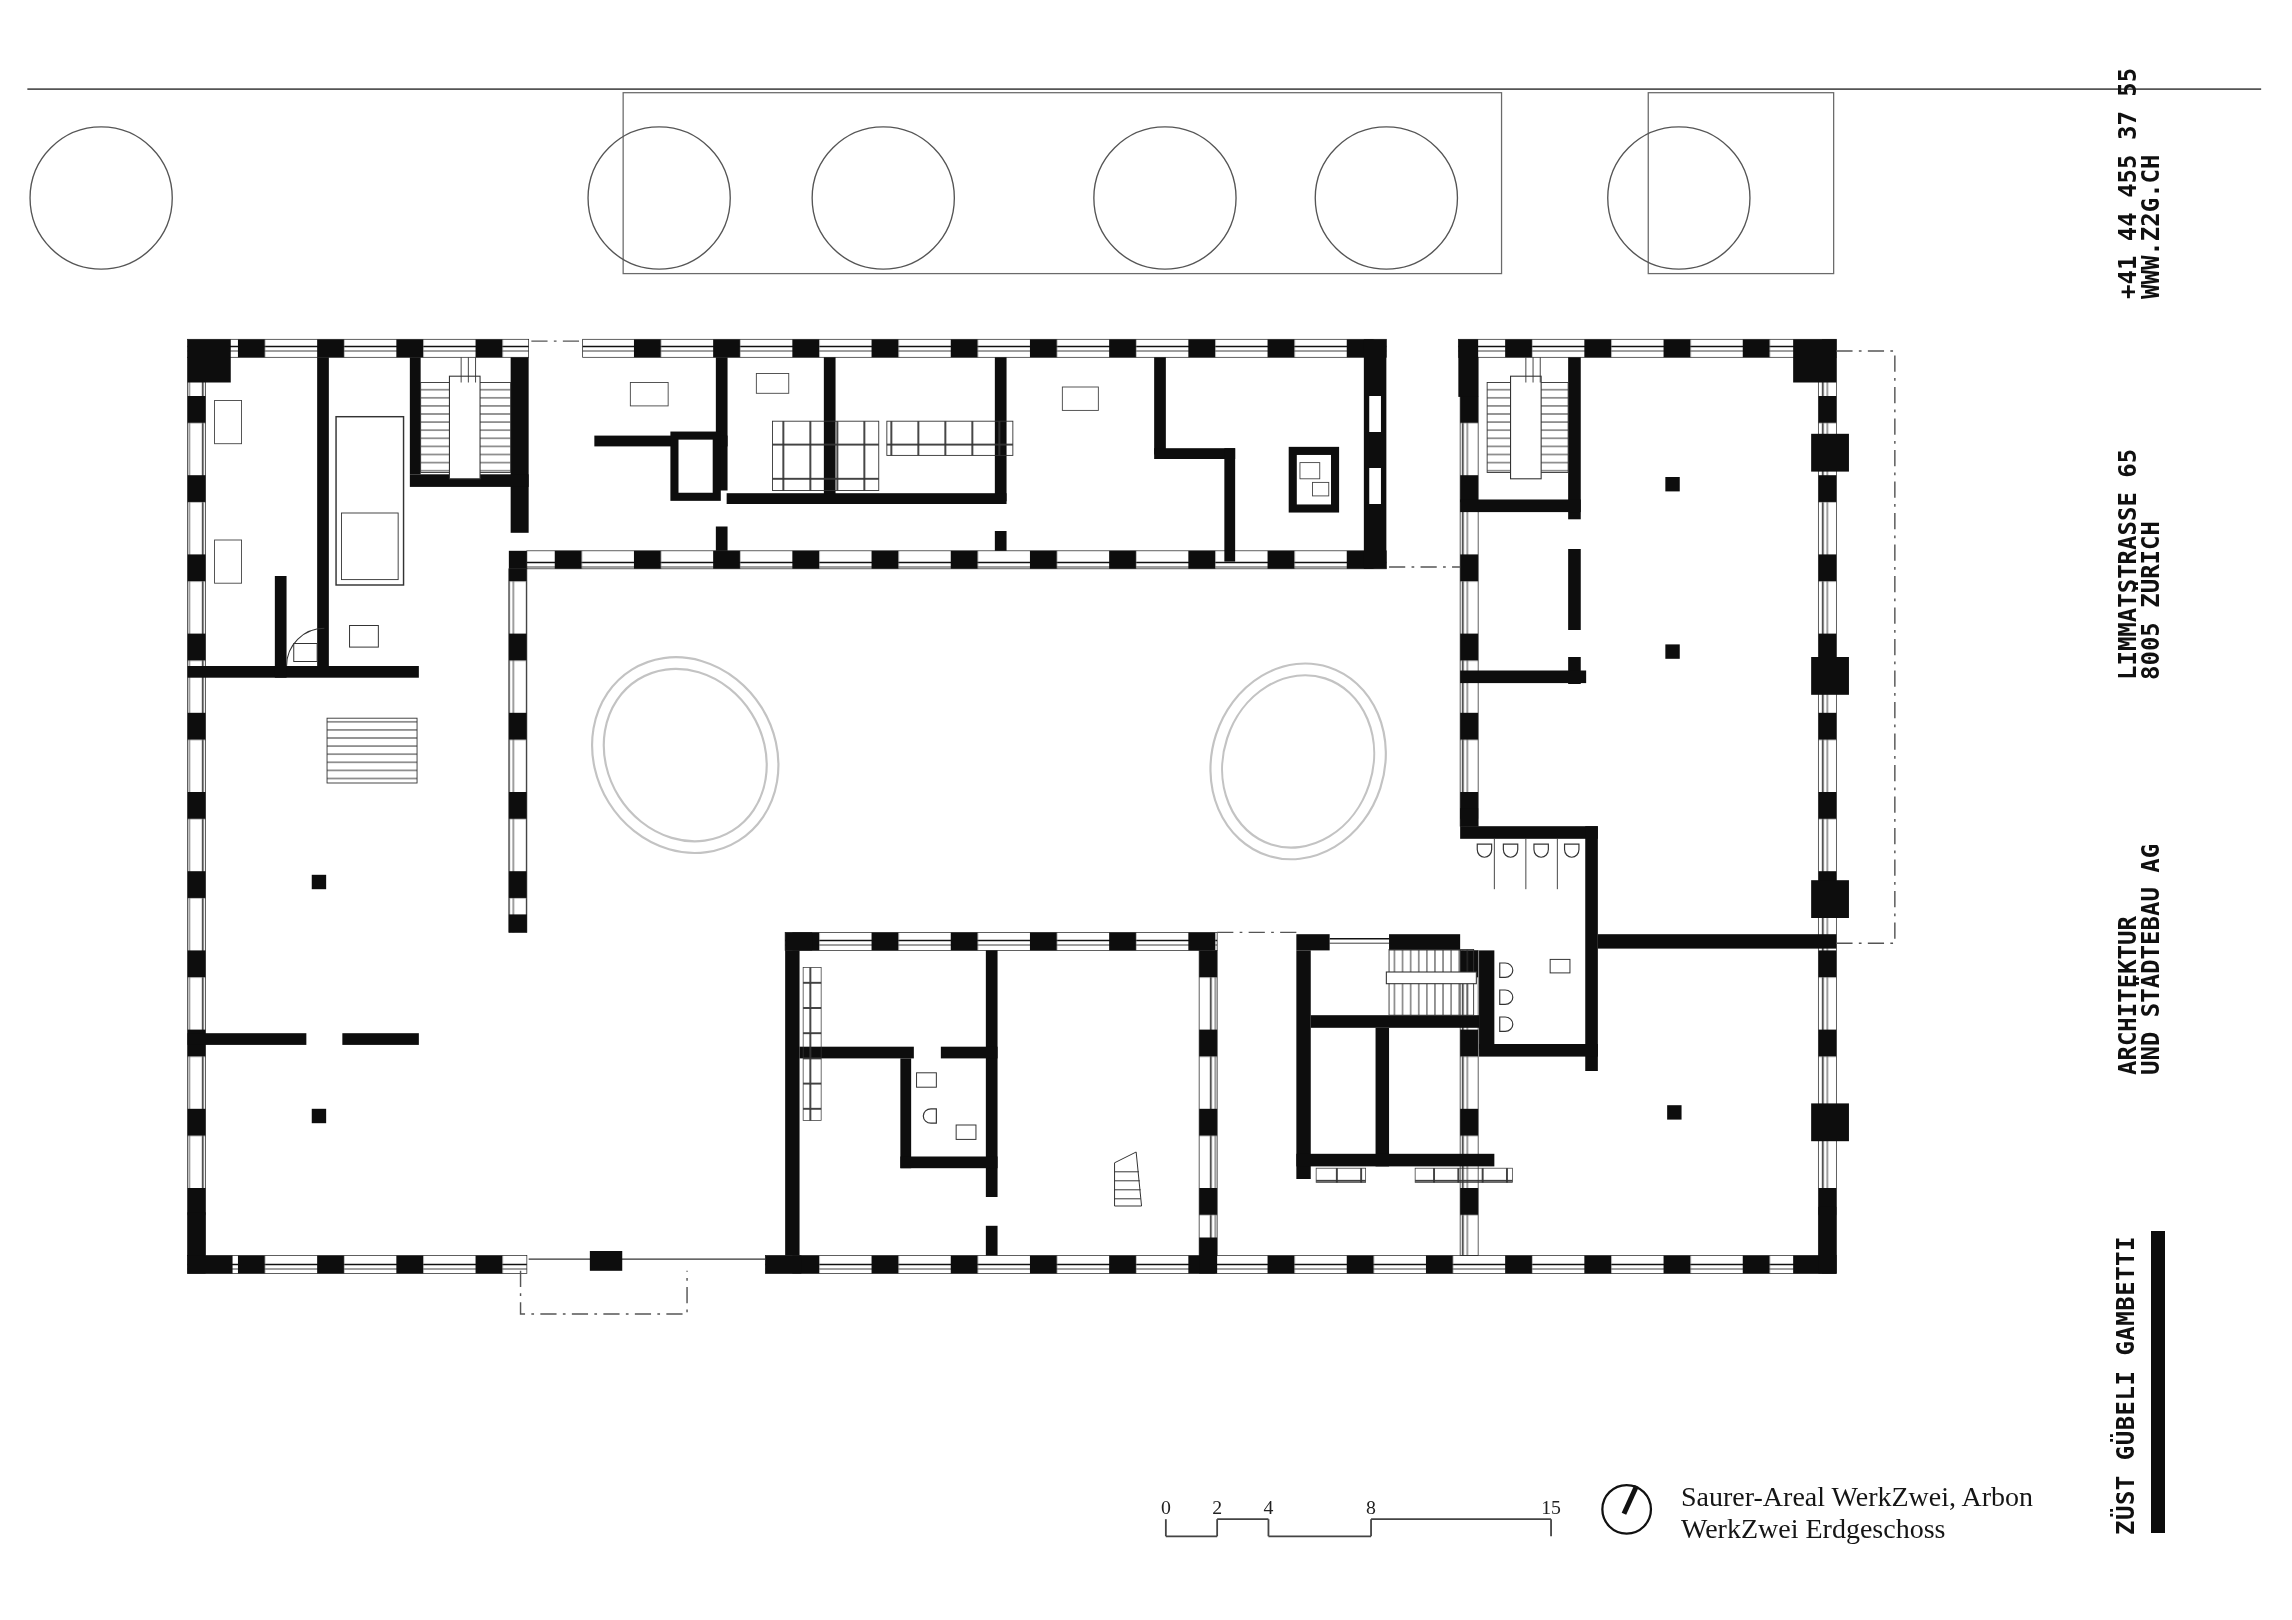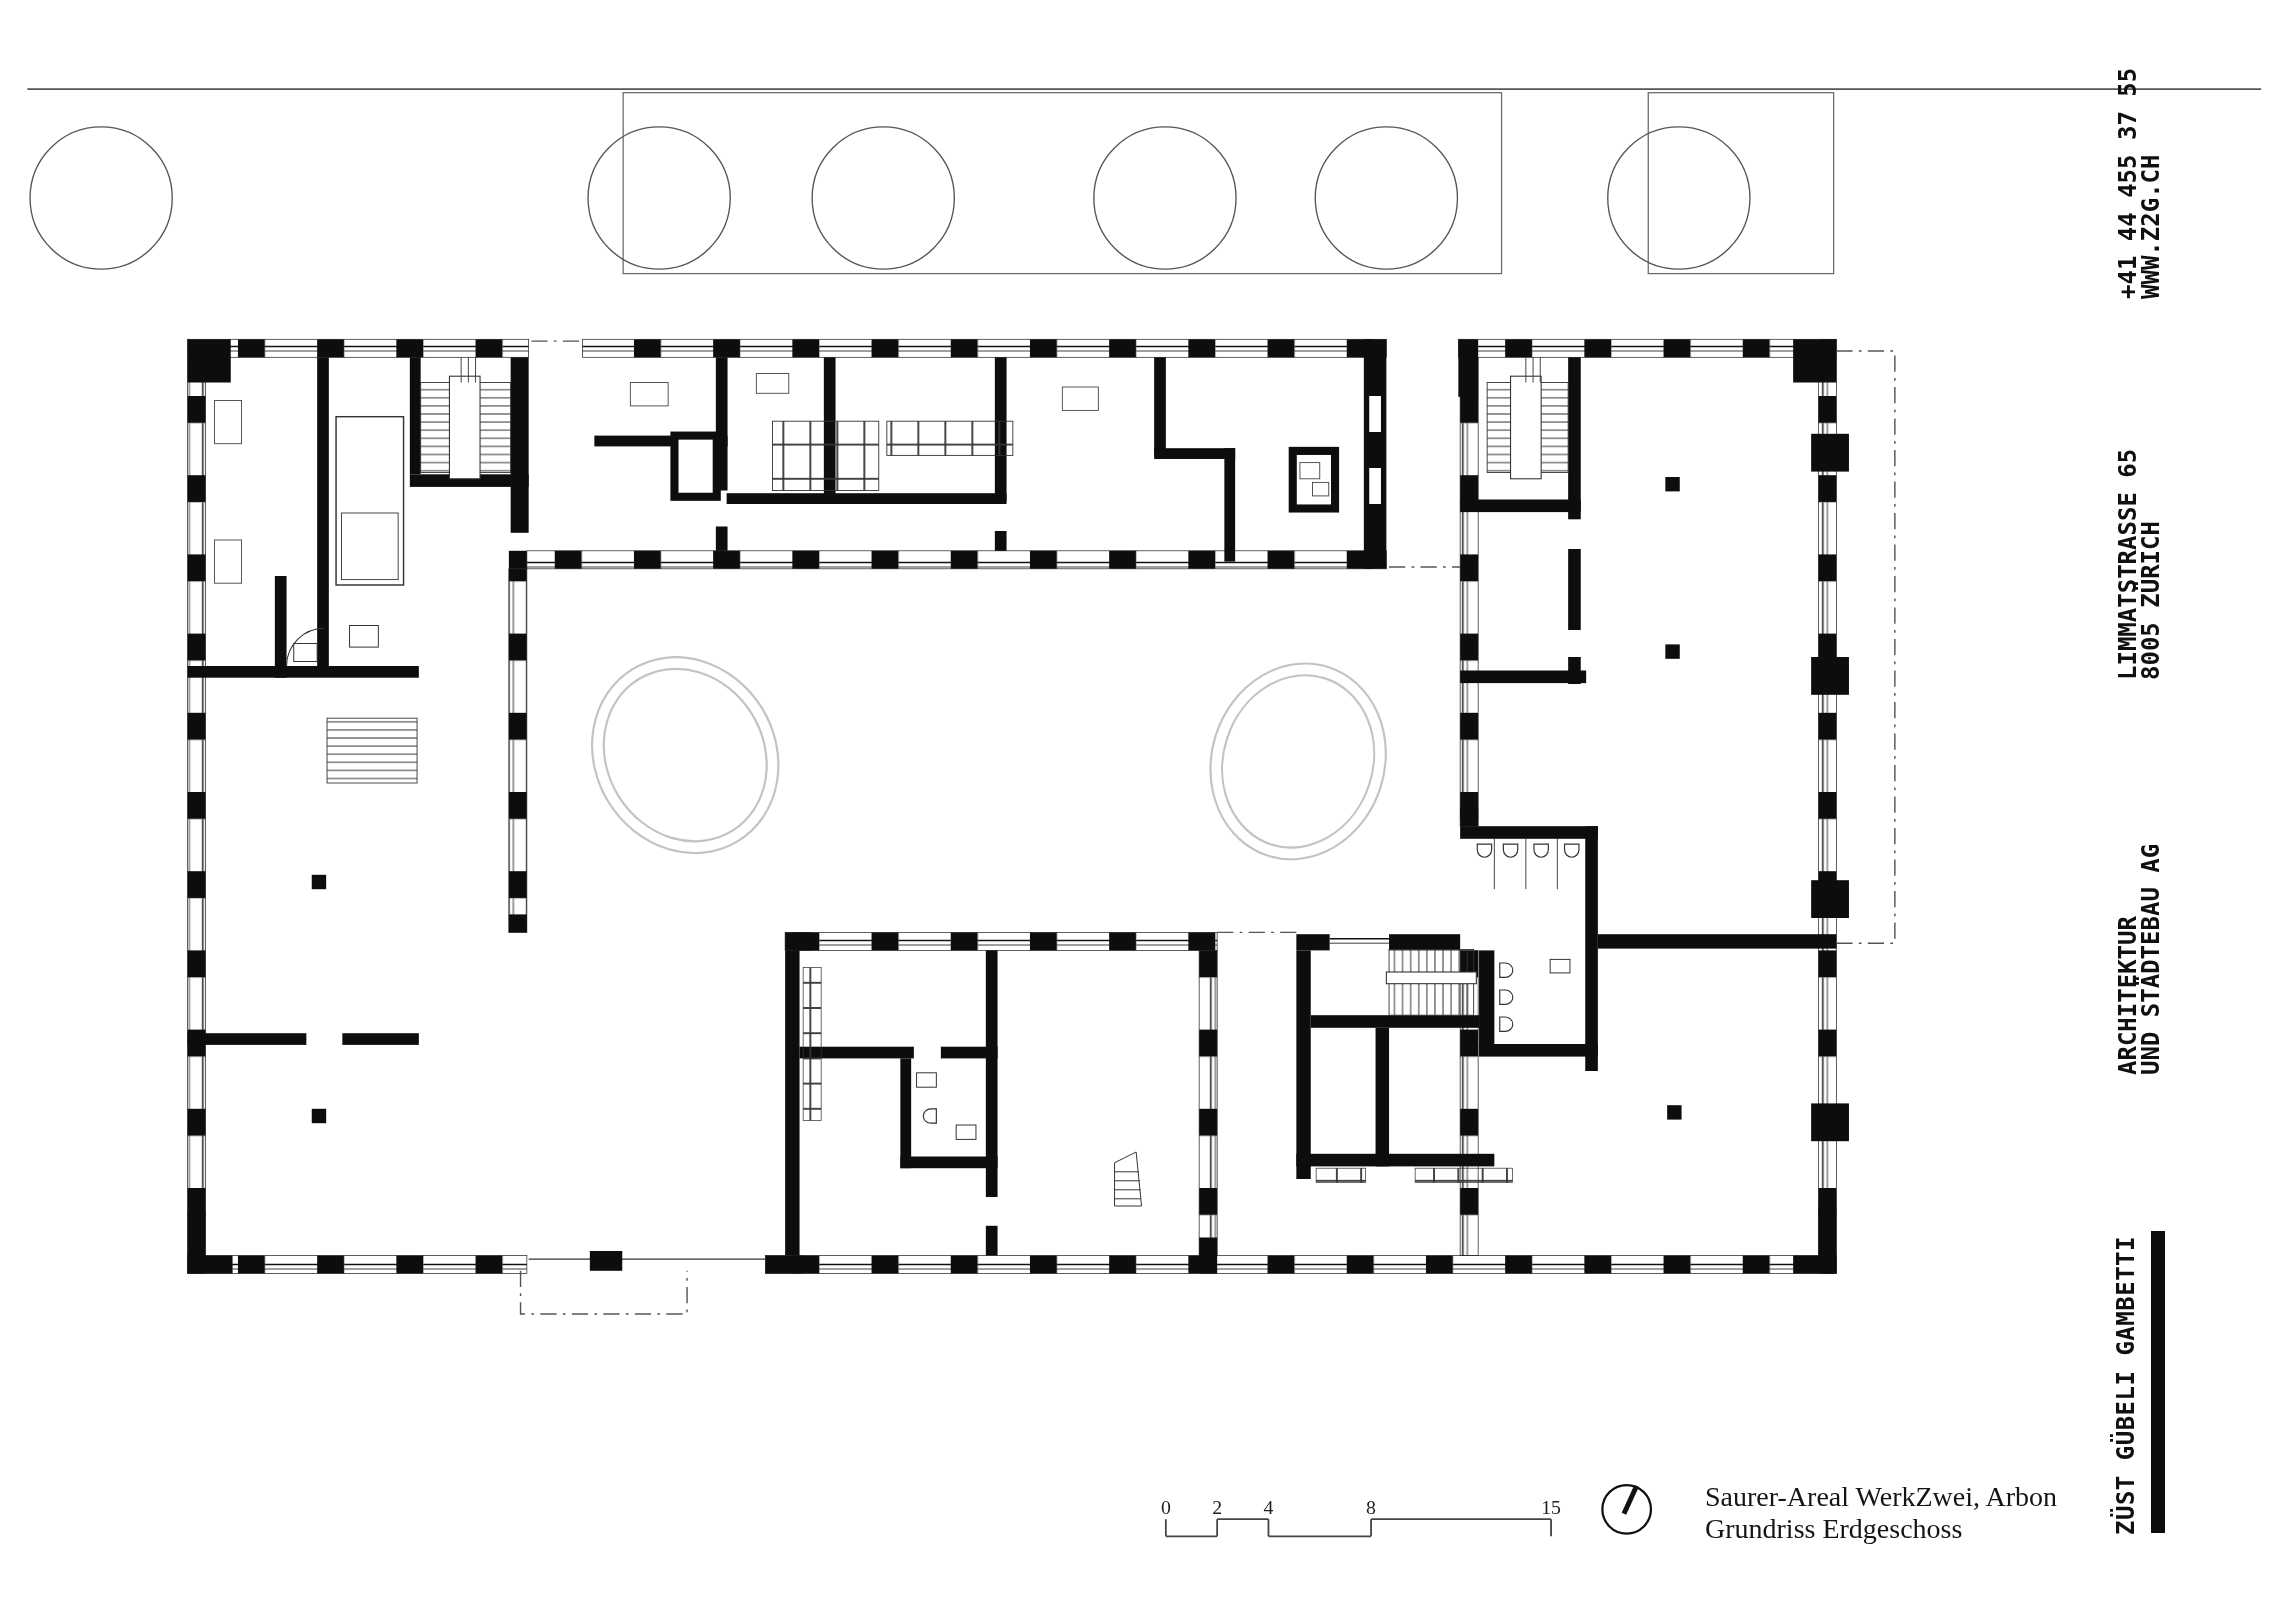--- a/index.html
+++ b/index.html
@@ -5,21 +5,21 @@
   html,body{margin:0;padding:0;background:#ffffff;}
   #stage{position:relative;width:2293px;height:1620px;background:#fff;overflow:hidden;
          font-family:"Liberation Sans",sans-serif;color:#111;}
   svg{position:absolute;left:0;top:0;}
   .vblock{position:absolute;transform-origin:0 0;transform:rotate(-90deg);
           font-family:"DejaVu Sans Mono",monospace;font-weight:bold;font-size:24px;
           line-height:23.4px;letter-spacing:0px;color:#101010;white-space:nowrap;}
   .brand{font-size:24px;letter-spacing:0.5px;}
   .brandbar{position:absolute;background:#0c0c0c;}
   .titleblock{position:absolute;font-family:"Liberation Serif","DejaVu Serif",serif;
-          font-size:28px;line-height:31.5px;color:#151515;white-space:nowrap;margin-left:24px;}
+          font-size:28px;line-height:31.5px;color:#151515;white-space:nowrap;}
 </style>
 </head>
 <body>
 
 <div id="stage">
 
 <svg width="2293" height="1620" viewBox="0 0 2547 1800">
   <defs>
 
     <pattern id="pfh" width="88" height="20" patternUnits="userSpaceOnUse">
@@ -317,17 +317,17 @@
   <div>UND STÄDTEBAU AG</div>
 </div>
 
 <div class="vblock brand" style="left:2115px;top:1535px;">
   <div>ZÜST GÜBELI GAMBETTI</div>
 </div>
 <div class="brandbar" style="left:2151px;top:1231px;width:13.5px;height:302px;"></div>
 
 <div class="titleblock" style="left:1681px;top:1481px;">
   <div>Saurer-Areal WerkZwei, Arbon</div>
-  <div>Grundriss Erdgeschoss</div>
+  <div>WerkZwei Erdgeschoss</div>
 </div>
 
 </div>
 
 
 </body></html>

